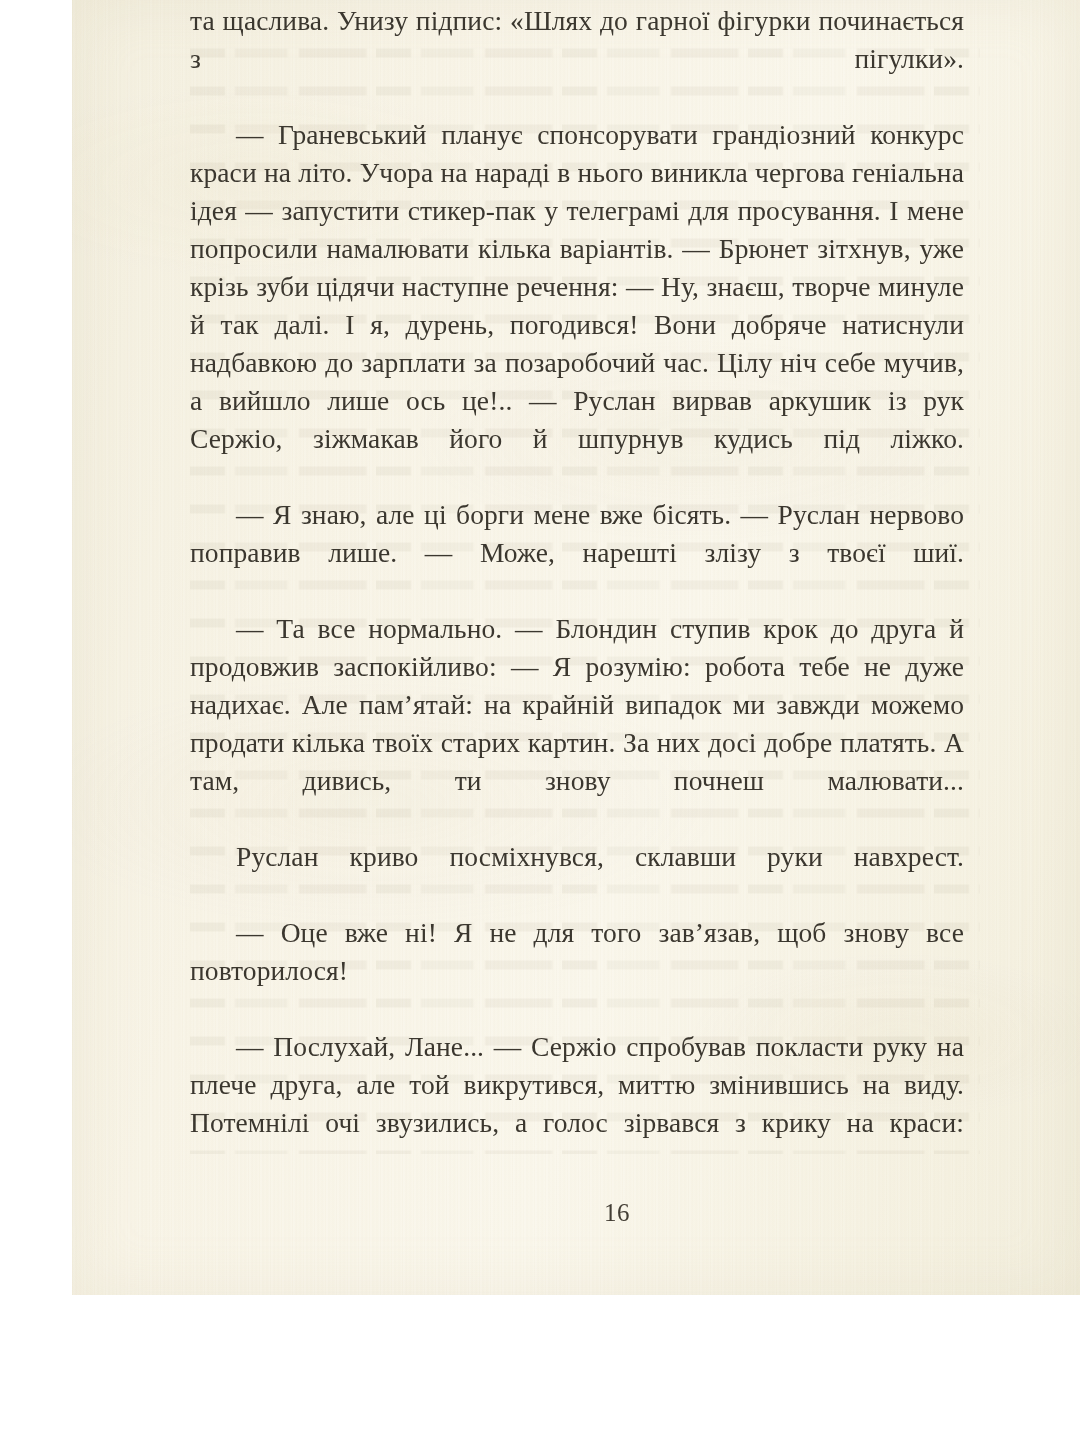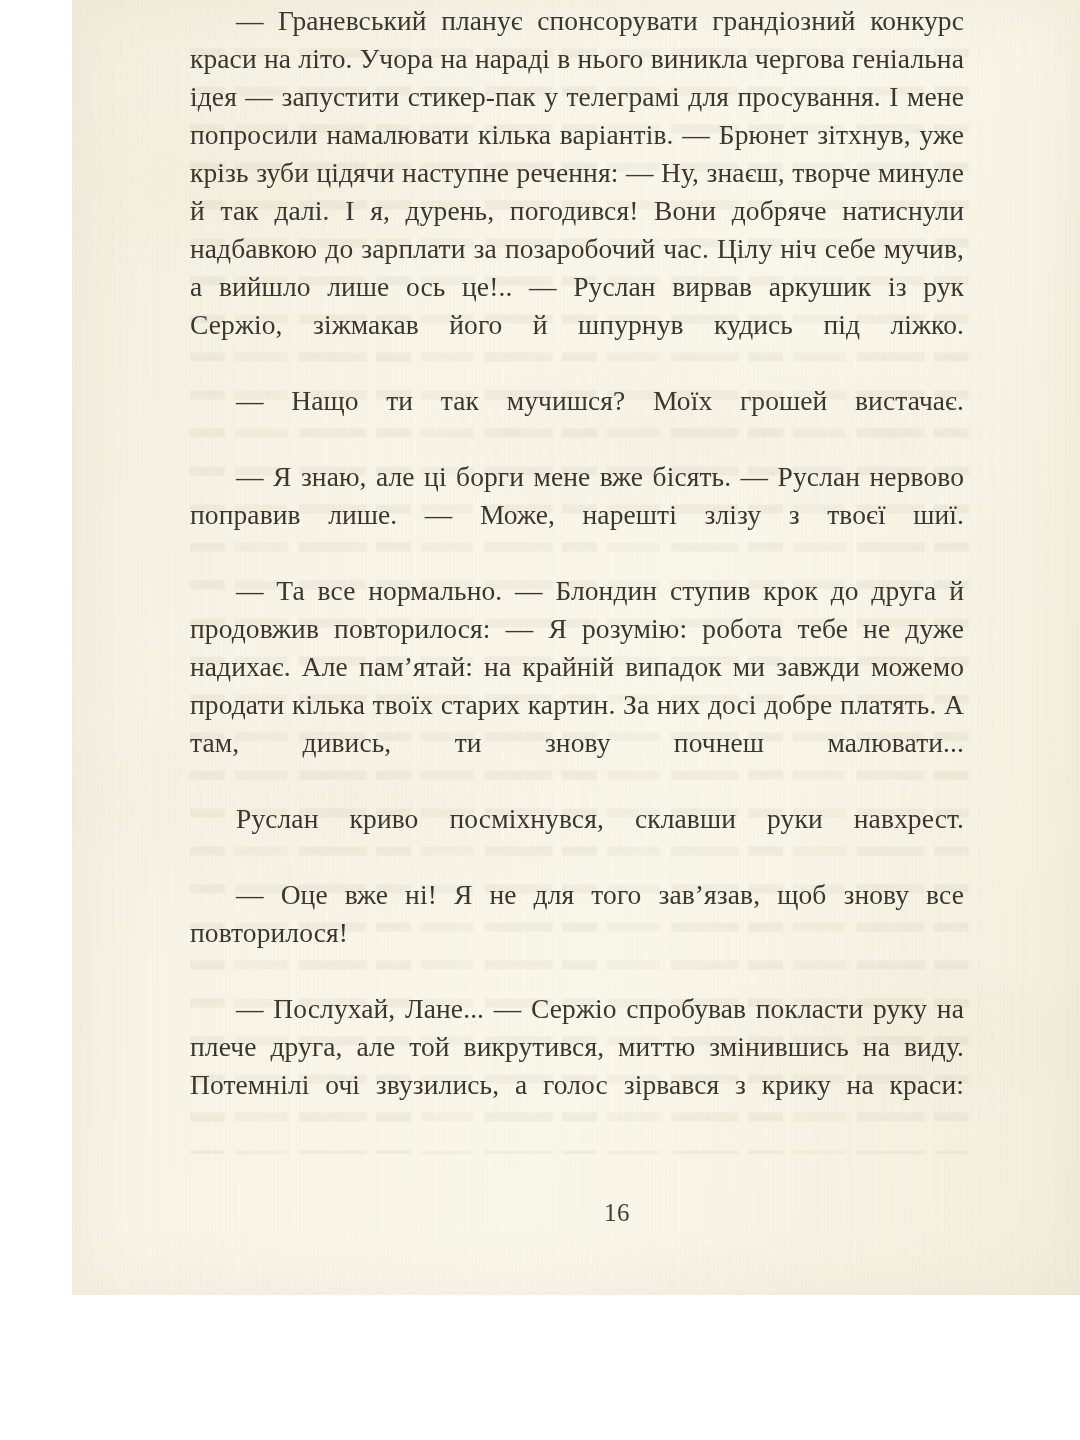--- a/index.html
+++ b/index.html
@@ -137,24 +137,24 @@
 </style>
 </head>
 <body>
 
 <div id="page-sheet">
 
   <div id="paper-grain"></div>
   <div id="showthrough"></div>
 
   <div id="text-block">
+    <p class="cont">та щаслива. Унизу підпис: «Шлях до гарної фігурки починається з пігулки».</p>
     <p>— Граневський планує спонсорувати грандіозний конкурс краси на літо. Учора на нараді в нього виникла чергова геніальна ідея — запустити стикер-пак у телеграмі для просування. І мене попросили намалювати кілька варіантів. — Брюнет зітхнув, уже крізь зуби цідячи наступне речення: — Ну, знаєш, творче минуле й так далі. І я, дурень, погодився! Вони добряче натиснули надбавкою до зарплати за позаробочий час. Цілу ніч себе мучив, а вийшло лише ось це!.. — Руслан вирвав аркушик із рук Сержіо, зіжмакав його й шпурнув кудись під ліжко.</p>
-    <p>— Нащо ти так мучишся? Моїх грошей вистачає.</p>
     <p>— Я знаю, але ці борги мене вже бісять. — Руслан нервово поправив лише. — Може, нарешті злізу з твоєї шиї.</p>
-    <p>— Та все нормально. — Блондин ступив крок до друга й продовжив повторилося: — Я розумію: робота тебе не дуже надихає. Але пам’ятай: на крайній випадок ми завжди можемо продати кілька твоїх старих картин. За них досі добре платять. А там, дивись, ти знову почнеш малювати...</p>
+    <p>— Та все нормально. — Блондин ступив крок до друга й продовжив заспокійливо: — Я розумію: робота тебе не дуже надихає. Але пам’ятай: на крайній випадок ми завжди можемо продати кілька твоїх старих картин. За них досі добре платять. А там, дивись, ти знову почнеш малювати...</p>
     <p>Руслан криво посміхнувся, склавши руки навхрест.</p>
     <p>— Оце вже ні! Я не для того зав’язав, щоб знову все повторилося!</p>
     <p>— Послухай, Лане... — Сержіо спробував покласти руку на плече друга, але той викрутився, миттю змінившись на виду. Потемнілі очі звузились, а голос зірвався з крику на краси:</p>
   </div>
 
   <div id="folio">16</div>
 
 </div>
 
 </body></html>

